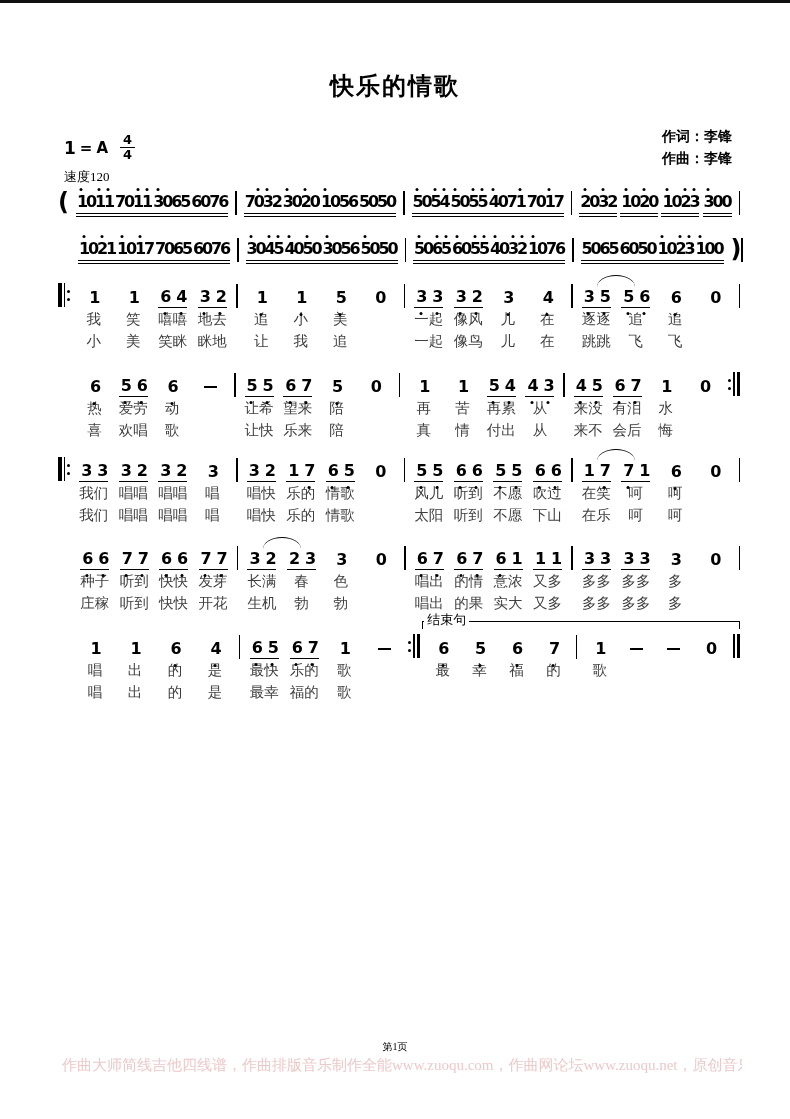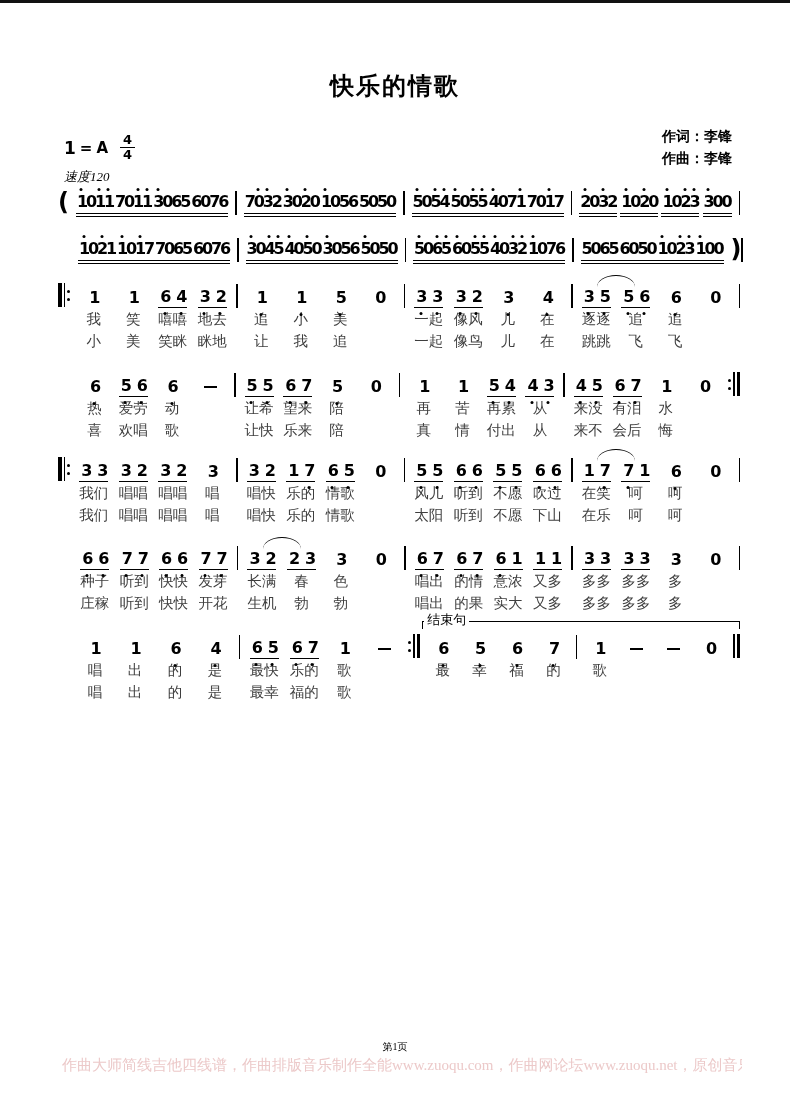--- a/index.html
+++ b/index.html
@@ -9,21 +9,21 @@
   .title{position:absolute;top:70px;left:0;width:100%;text-align:center;
          font-size:24px;font-weight:bold;letter-spacing:2px;}
   .credits{position:absolute;top:126px;right:58px;font-size:14px;font-weight:bold;
            line-height:22px;text-align:center;}
   .keysig{position:absolute;top:134px;left:64px;font-size:15px;font-weight:bold;
           display:flex;align-items:center;gap:4px;font-family:"DejaVu Sans",sans-serif;}
   .frac{display:inline-flex;flex-direction:column;align-items:center;margin-left:8px;
         font-size:13px;line-height:12px;}
   .frac .num{border-bottom:1.5px solid #000;padding:0 3px 1px;}
   .frac .den{padding-top:1px;}
-  .tempo{position:absolute;top:168px;left:64px;font-size:13px;font-style:italic;}
+  .tempo{position:absolute;top:168px;left:64px;font-size:13px;}
 
   
   .scoreline{position:absolute;left:58px;width:682px;display:flex;align-items:flex-start;}
   .bar{width:1.5px;height:24px;background:#000;flex:0 0 auto;margin-top:2px;}
   .paren{font-size:24px;font-weight:bold;line-height:26px;flex:0 0 auto;
          font-family:"DejaVu Sans",sans-serif;}
   
   .im{flex:1;display:flex;justify-content:space-between;padding:0 7px;margin-top:3px;}
   .grp{display:inline-flex;border-bottom:4px double #000;padding:0 1px 1px;}
   .dg{position:relative;width:9px;text-align:center;font-size:16px;line-height:20px;

